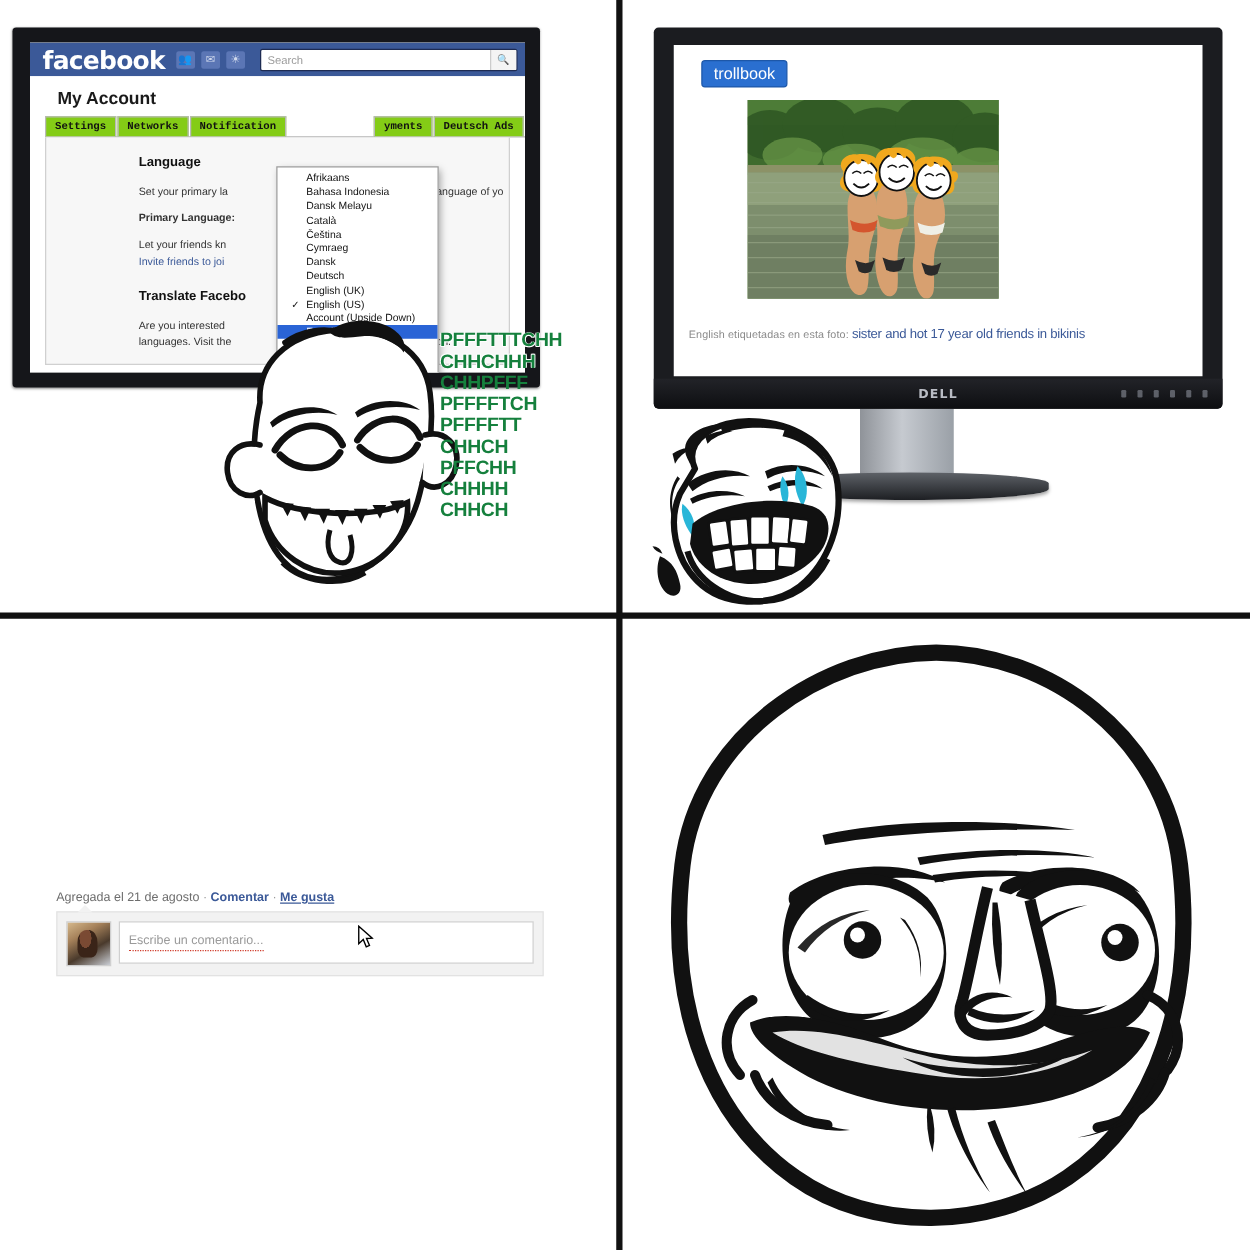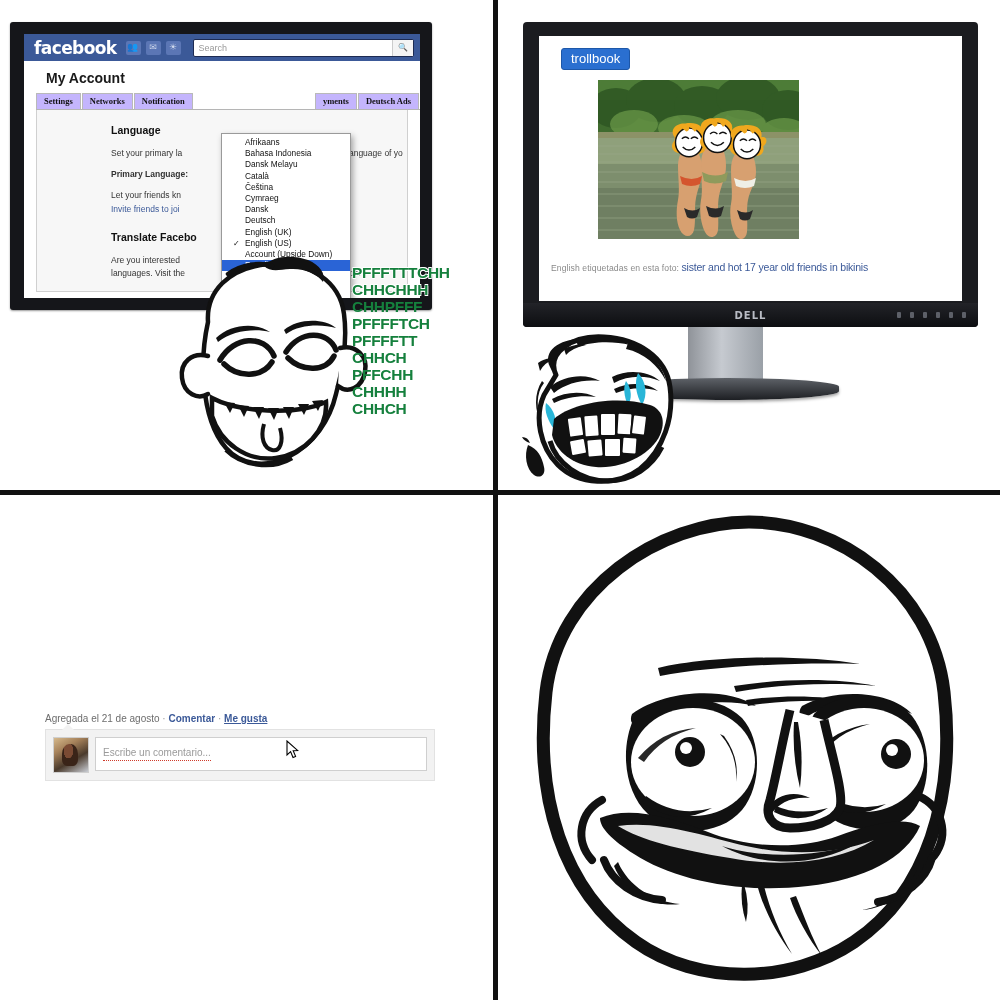--- a/index.html
+++ b/index.html
@@ -58,21 +58,21 @@
     position: relative;
     height: 27px;
     background: #3b5998;
     display: flex;
     align-items: center;
     padding: 0 6px;
   }
   .fb-logo {
     color: #ffffff;
     font-weight: bold;
-    font-size: 17px;
+    font-size: 20px;
     letter-spacing: -0.6px;
     margin-left: 4px;
     font-family: "DejaVu Sans", sans-serif;
   }
   .fb-navicons { display: flex; gap: 5px; margin-left: 9px; align-items: center; }
   .fb-navicon {
     width: 15px; height: 14px;
     background: #5b76b5;
     border-radius: 2px;
     display: flex; align-items: center; justify-content: center;
@@ -109,25 +109,25 @@
   .fb-tabs {
     display: flex; margin-left: 12px; margin-top: 3px;
     border-bottom: 1px solid #b5b5b5;
     height: 16px;
   }
   .fb-tab {
     font-size: 8.5px; color: #111;
     padding: 2px 7px 0 7px;
     border: 1px solid #b9b9b9;
     border-bottom: none;
-    background: #c4b5fd;
+    background: #84cc16;
     margin-right: 1px;
     white-space: nowrap;
     font-weight: bold;
-    font-family: Liberation Serif, serif;
+    font-family: Liberation Mono, monospace;
   }
   .fb-content {
     position: relative;
     margin: 0 12px;
     background: #f7f7f7;
     border: 1px solid #d0d0d0;
     border-top: none;
     height: 182px;
     padding-left: 74px;
     padding-top: 14px;

